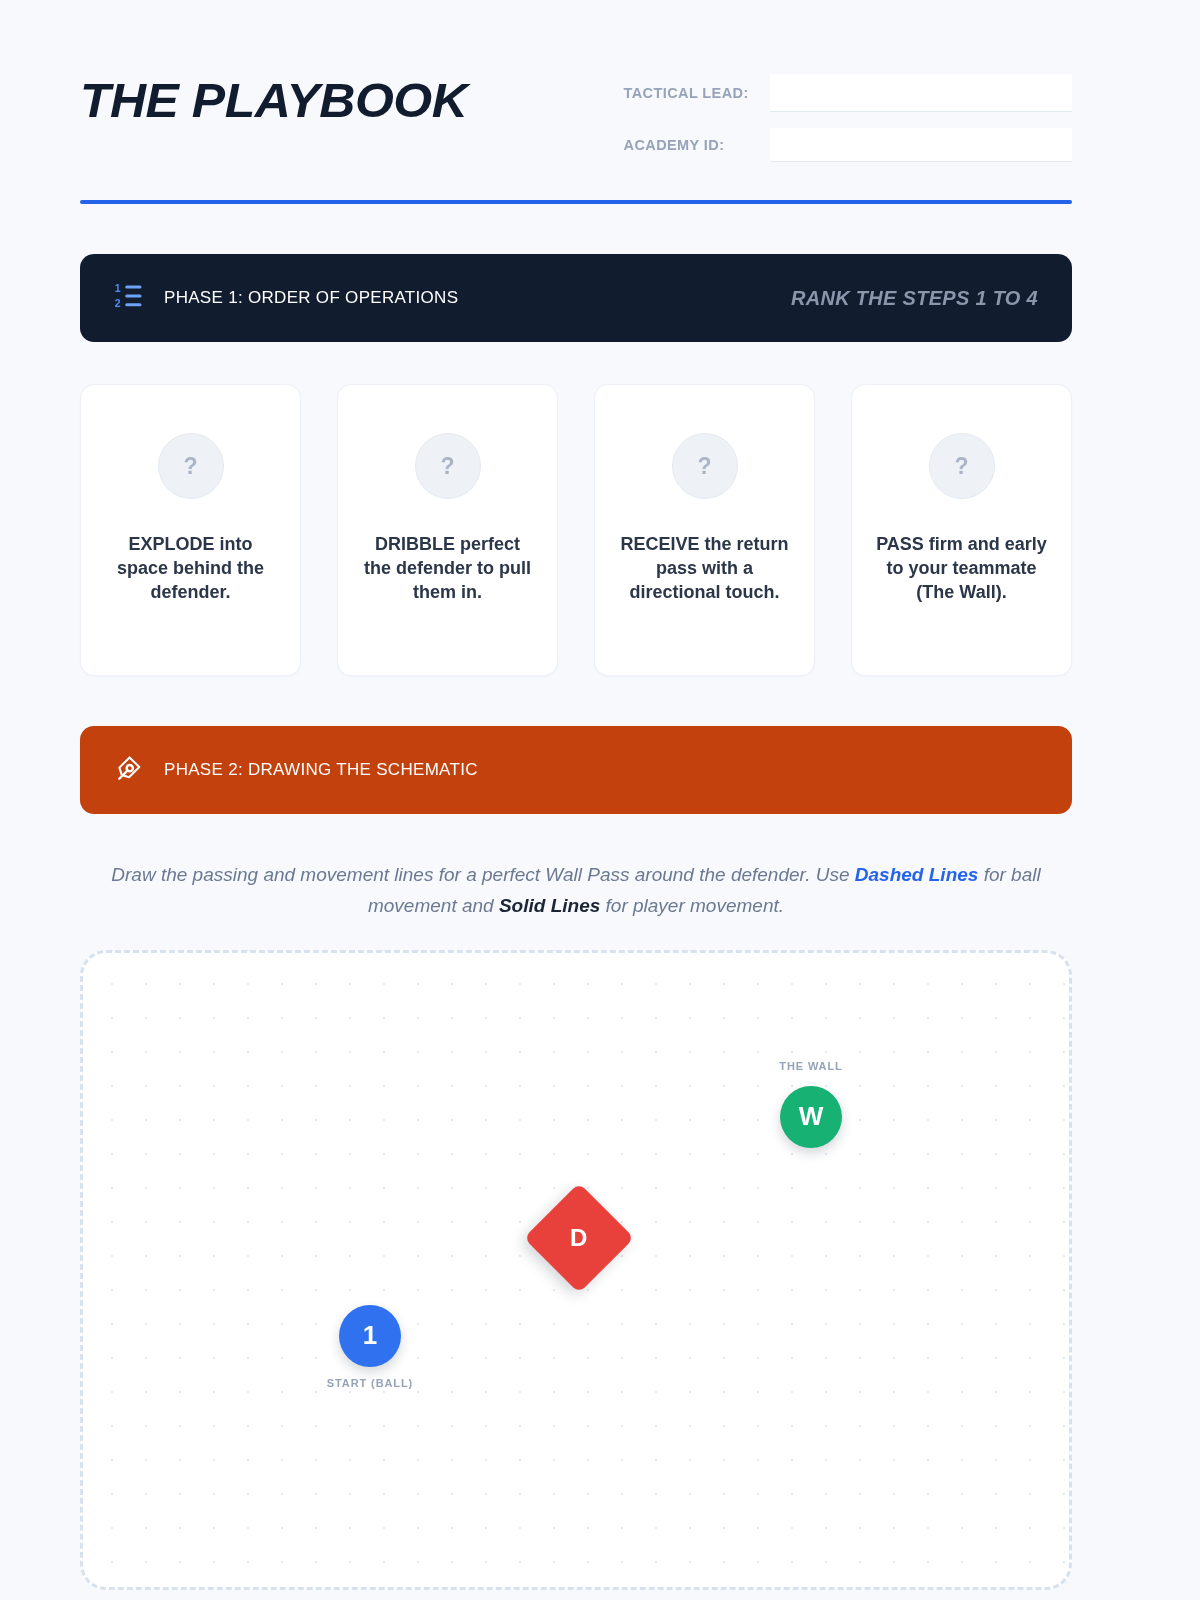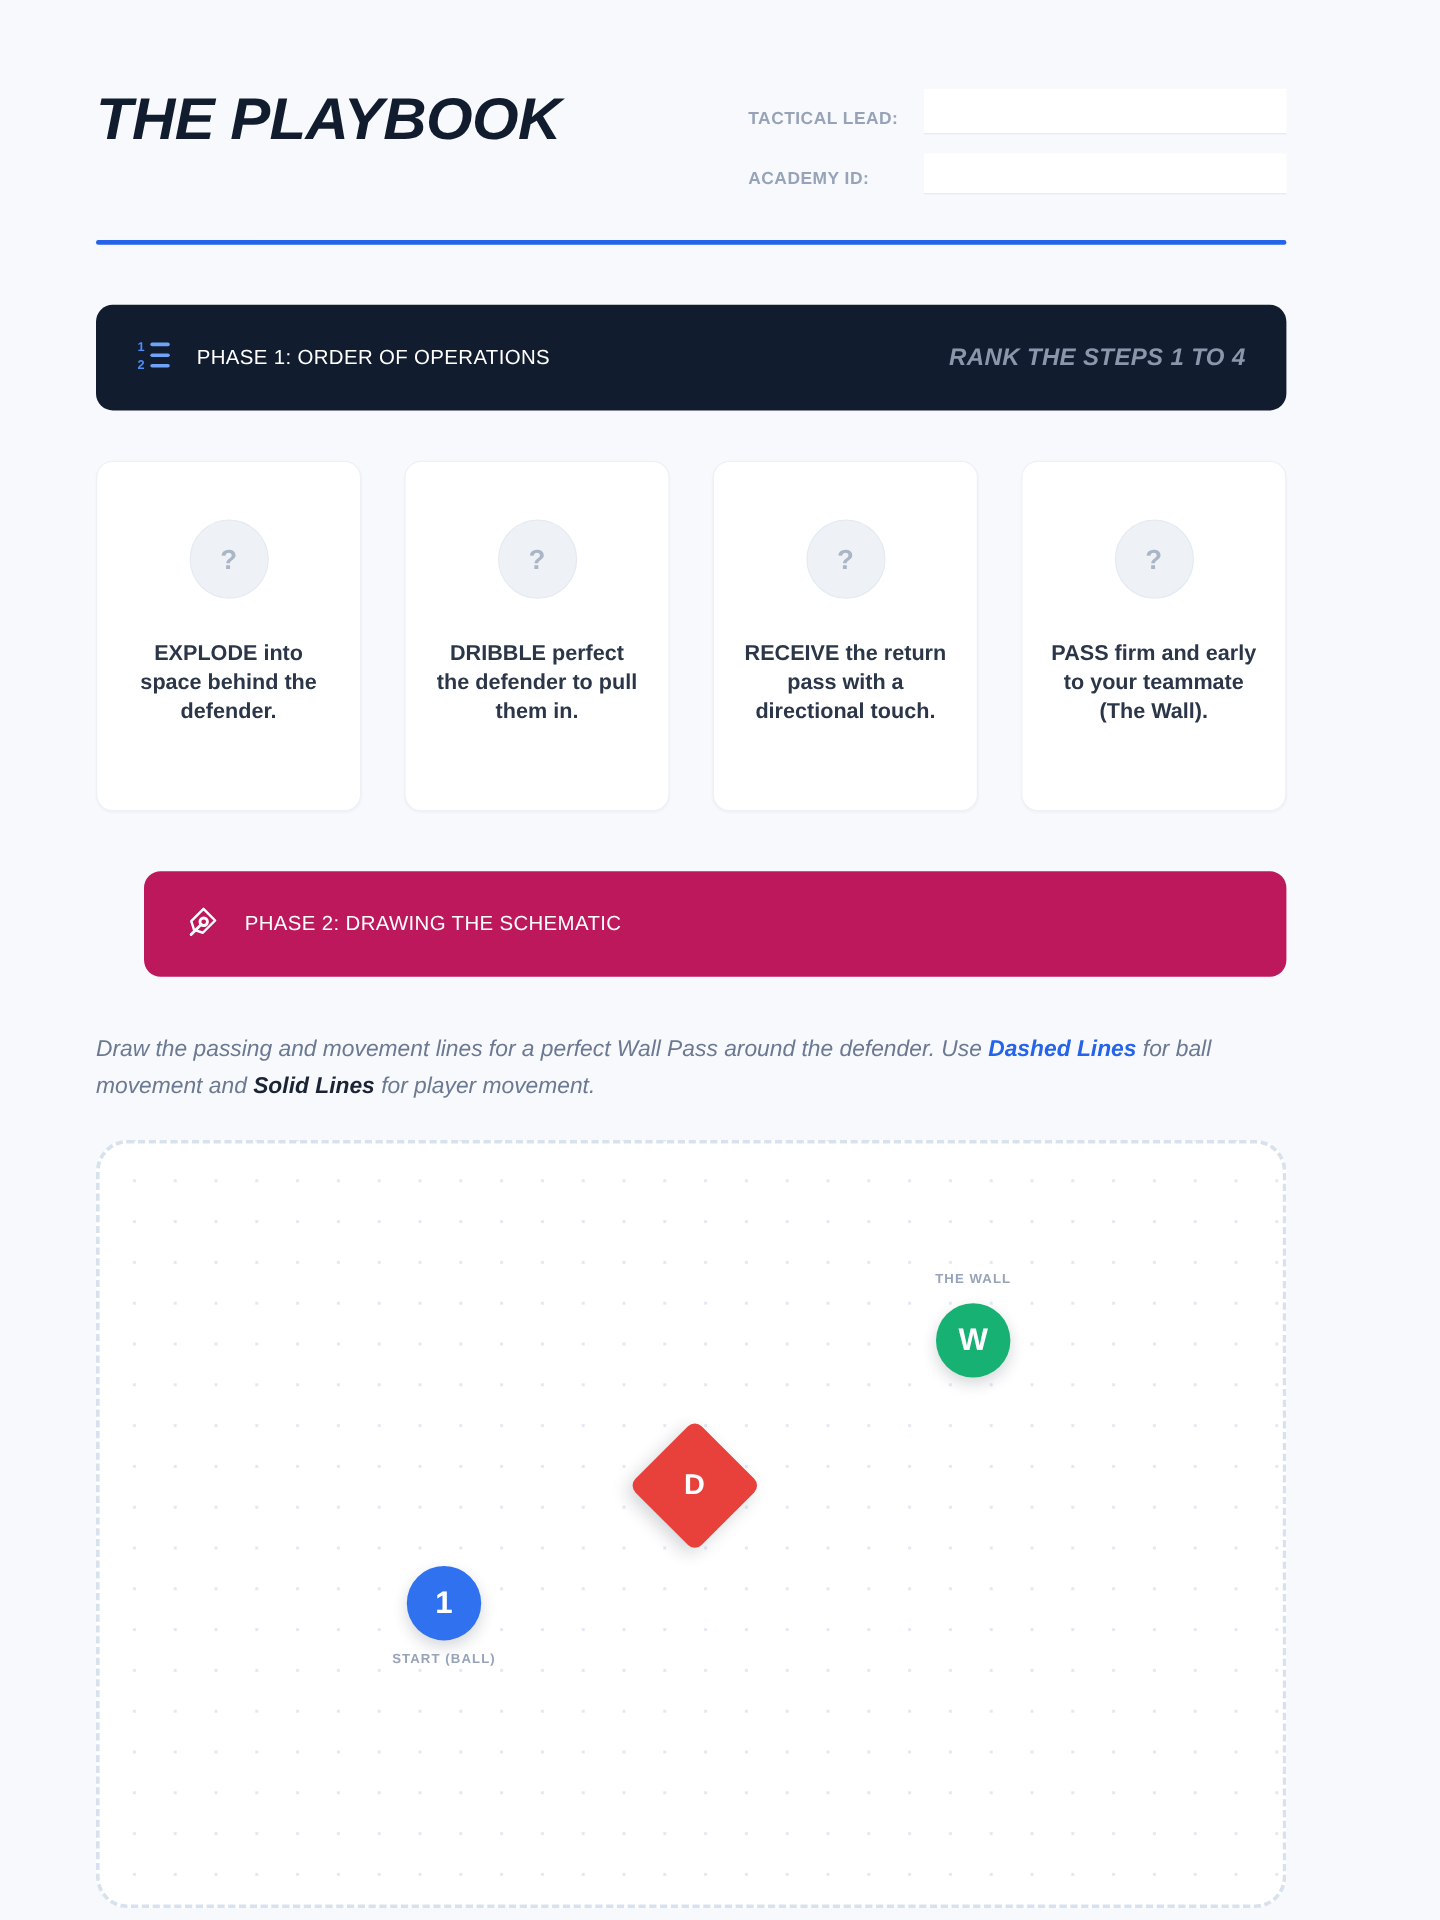--- a/index.html
+++ b/index.html
@@ -47,21 +47,21 @@
     letter-spacing: 2.6px;
     color: #2563eb;
     line-height: 1.55;
     max-width: 530px;
   }
 
   .meta { width: 462px; padding-top: 12px; }
 
   .meta-row {
     display: flex;
-    align-items: flex-end;
+    align-items: center;
     margin-bottom: 16px;
   }
 
   .meta-label {
     width: 146px;
     font-size: 14.5px;
     font-weight: 700;
     letter-spacing: 0.4px;
     color: #97a3b8;
     line-height: 1.75;
@@ -95,21 +95,21 @@
   .phase-bar {
     margin-top: 50px;
     height: 88px;
     border-radius: 14px;
     display: flex;
     align-items: center;
     padding: 0 34px;
     justify-content: space-between;
   }
   .phase-bar.dark { background: #111c2e; }
-  .phase-bar.blue { background: #be185d; margin-left: 40px; }
+  .phase-bar.blue { background: #c2410c; }
 
   .phase-left { display: flex; align-items: center; gap: 20px; }
 
   .phase-title {
     font-size: 17px;
     font-weight: 400;
     color: #ffffff;
     letter-spacing: 0.3px;
   }
 
@@ -165,20 +165,21 @@
   }
 
   
   .instructions {
     margin-top: 46px;
     font-size: 19px;
     font-style: italic;
     line-height: 1.62;
     color: #6b7992;
     max-width: 1030px;
+    text-align: center;
   }
   .instructions b.blue { color: #2563eb; font-weight: 700; font-style: italic; }
   .instructions b.dark { color: #1b2434; font-weight: 700; font-style: italic; }
 
   
   .canvas {
     margin-top: 28px;
     height: 640px;
     background:
       radial-gradient(#e3e9f2 1.4px, transparent 1.5px);

